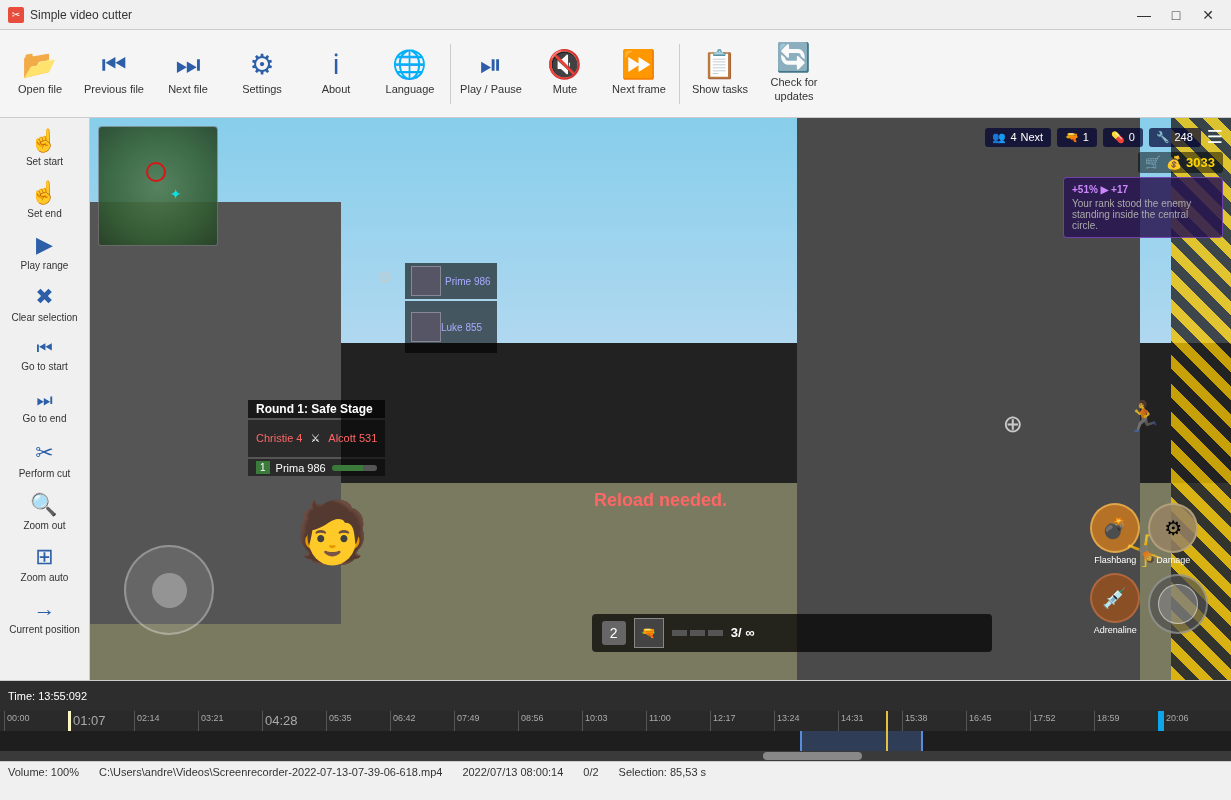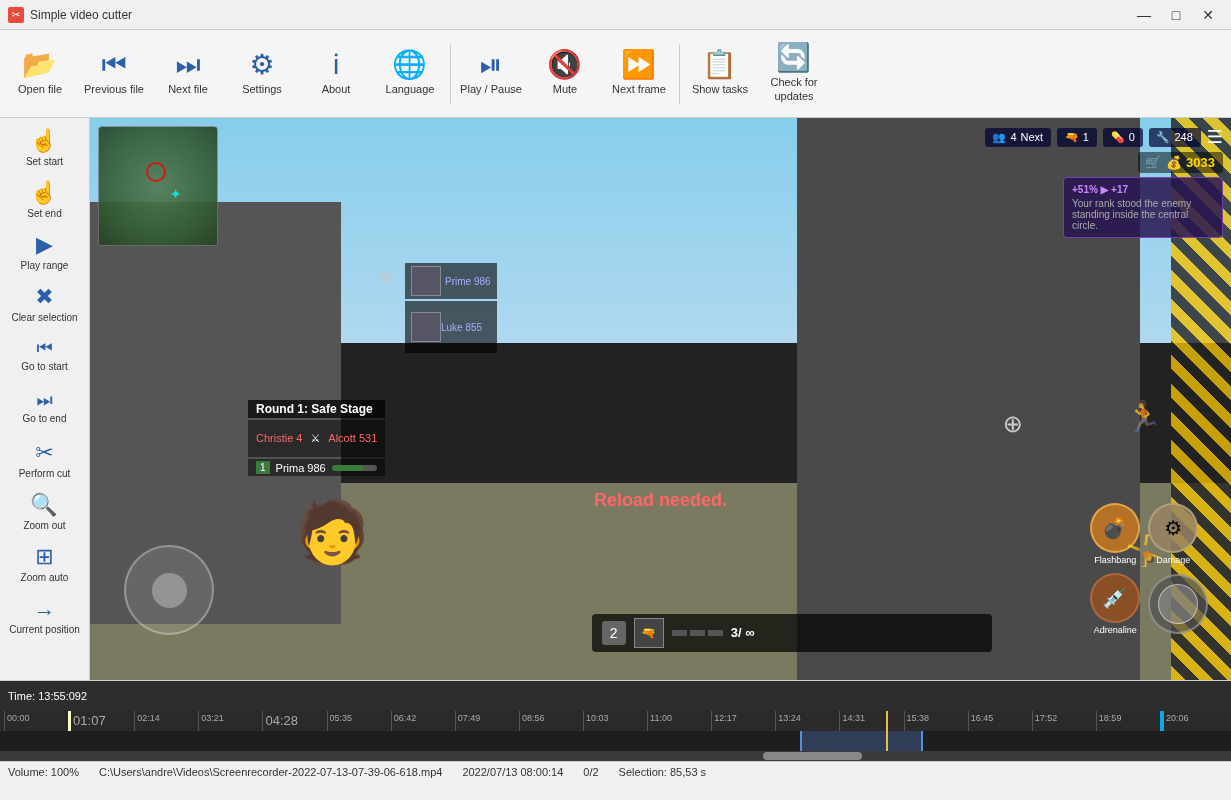--- a/index.html
+++ b/index.html
@@ -408,21 +408,21 @@
         <div style="flex:1;border-left:1px solid #555;font-size:9px;color:#aaa;padding:2px 0 0 2px;">08:56</div>
         <div style="flex:1;border-left:1px solid #555;font-size:9px;color:#aaa;padding:2px 0 0 2px;">10:03</div>
         <div style="flex:1;border-left:1px solid #555;font-size:9px;color:#aaa;padding:2px 0 0 2px;">11:00</div>
         <div style="flex:1;border-left:1px solid #555;font-size:9px;color:#aaa;padding:2px 0 0 2px;">12:17</div>
         <div style="flex:1;border-left:1px solid #555;font-size:9px;color:#aaa;padding:2px 0 0 2px;">13:24</div>
         <div style="flex:1;border-left:1px solid #555;font-size:9px;color:#aaa;padding:2px 0 0 2px;">14:31</div>
         <div style="flex:1;border-left:1px solid #555;font-size:9px;color:#aaa;padding:2px 0 0 2px;">15:38</div>
         <div style="flex:1;border-left:1px solid #555;font-size:9px;color:#aaa;padding:2px 0 0 2px;">16:45</div>
         <div style="flex:1;border-left:1px solid #555;font-size:9px;color:#aaa;padding:2px 0 0 2px;">17:52</div>
         <div style="flex:1;border-left:1px solid #555;font-size:9px;color:#aaa;padding:2px 0 0 2px;">18:59</div>
-        <div style="flex:1;border-left:4px solid #0ea5e9;font-size:9px;color:#aaa;padding:2px 0 0 2px;">20:06</div>
+        <div style="flex:1;border-left:6px solid #0ea5e9;font-size:9px;color:#aaa;padding:2px 0 0 2px;">20:06</div>
       </div>
 
       <div style="position:absolute;width:2px;height:100%;background:#e8c040;top:0;left:72%;"></div>
     </div>
 
     <div style="height:20px;background:#1e1e1e;position:relative;">
 
       <div style="position:absolute;height:100%;background:rgba(100,160,255,0.25);border-left:2px solid rgba(100,160,255,0.8);border-right:2px solid rgba(100,160,255,0.8);top:0;left:65%;width:10%;"></div>
 
       <div style="position:absolute;width:2px;height:100%;background:#e8c040;top:0;left:72%;"></div>

